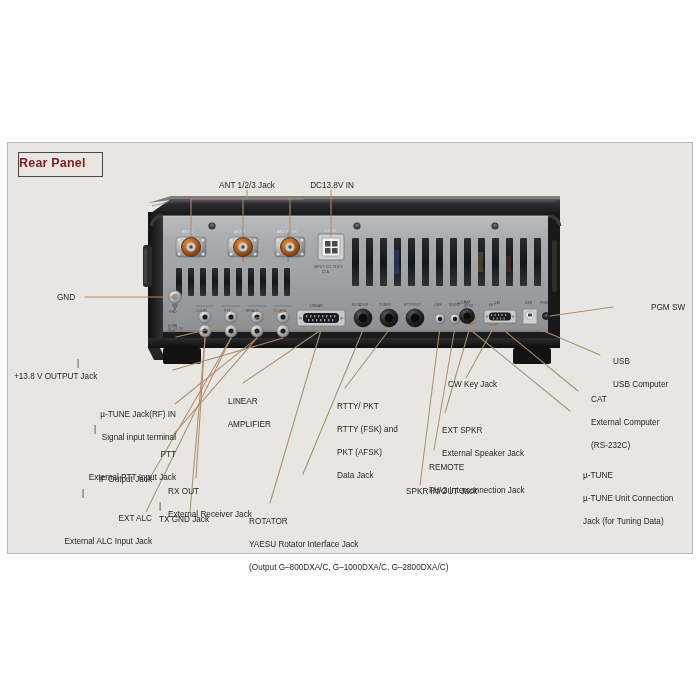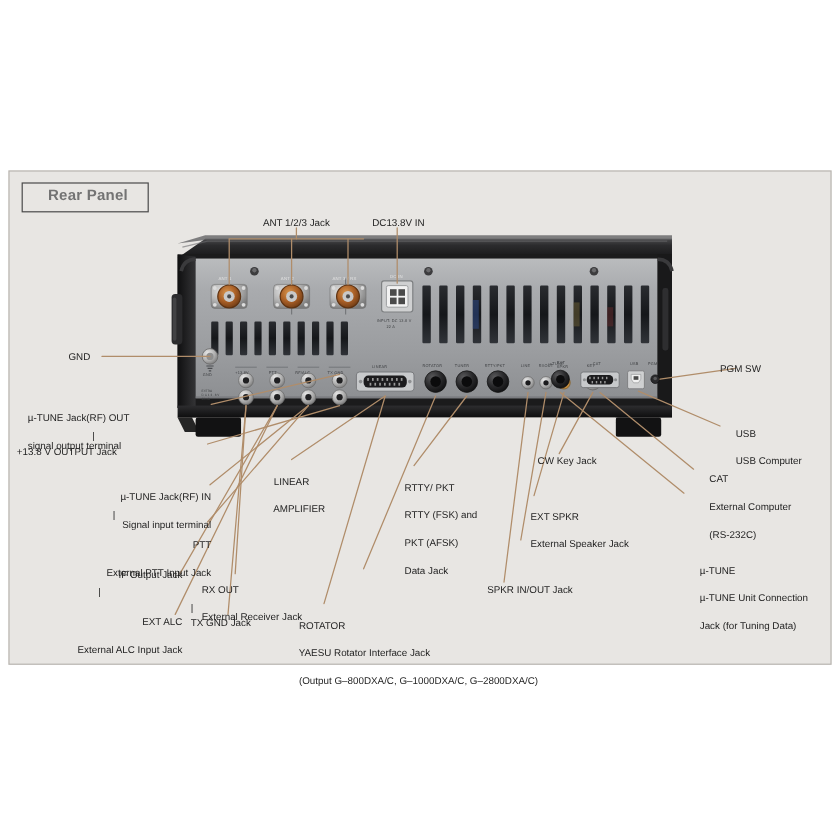--- a/index.html
+++ b/index.html
@@ -17,24 +17,24 @@
     position:absolute;
     left:7px; top:142px; width:686px; height:412px;
     background:#e8e6e3;
     border:1px solid #b9b6b1;
     box-sizing:border-box;
   }
 
   
   #title-box{
     position:absolute; left:18px; top:152px;
-    padding:4px 16px 5px 21px;
+    padding:4px 16px 5px 0;
     border:1px solid #4a4a4a;
     background:#e8e6e3;
-    font-size:12.5px; font-weight:bold; color:#737373;
+    font-size:12.5px; font-weight:bold; color:#7f1d1d;
     letter-spacing:.2px;
     line-height:1.1;
   }
 
   
   svg.layer{position:absolute;left:0;top:0;width:700px;height:700px;overflow:visible;}
   svg.layer.lines{pointer-events:none;}
 
   
   .lbl{
@@ -452,43 +452,39 @@
     <path d="M494,327 L466,378"></path>
   </svg>
 
   <div id="title-box">Rear Panel</div>
 
   <div class="lbl c" style="left:185px; top:180px; width:124px;">ANT 1/2/3 Jack</div>
   <div class="lbl c" style="left:288px; top:180px; width:88px;">DC13.8V IN</div>
 
   <div class="lbl" style="left:57px; top:292px;">GND</div>
 
-  <div class="lbl" style="left:600px; top:302px;">PGM SW</div>
+  <div class="lbl" style="left:651px; top:302px;">PGM SW</div>
 
   <div class="lbl" style="left:604px; top:344px;">
     <span>USB</span><br>
     <span>USB Computer</span>
   </div>
 
   <div class="lbl" style="left:582px; top:382px;">
     <span>CAT</span><br>
     <span>External Computer</span><br>
     <span>(RS-232C)</span>
   </div>
 
   <div class="lbl" style="left:574px; top:458px;">
     <span>µ-TUNE</span><br>
     <span>µ-TUNE Unit Connection</span><br>
     <span>Jack (for Tuning Data)</span>
   </div>
 
-  <div class="lbl" style="left:14px; top:331px;">
-    <span>µ-TUNE Jack(RF) OUT</span><br>
-    <span>signal output terminal</span>
-  </div>
   <div class="lbl c" style="left:14px; top:358px; width:128px;">|</div>
   <div class="lbl" style="left:14px; top:371px;">+13.8 V OUTPUT Jack</div>
 
   <div class="lbl r" style="left:14px; top:397px; width:162px;">
     <span>µ-TUNE Jack(RF) IN</span><br>
     <span>Signal input terminal</span>
   </div>
   <div class="lbl c" style="left:14px; top:424px; width:162px;">|</div>
   <div class="lbl r" style="left:14px; top:437px; width:162px;">
     <span>PTT</span><br>
@@ -523,20 +519,24 @@
 
   <div class="lbl" style="left:328px; top:389px;">
     <span>RTTY/ PKT</span><br>
     <span>RTTY (FSK) and</span><br>
     <span>PKT (AFSK)</span><br>
     <span>Data Jack</span>
   </div>
 
   <div class="lbl" style="left:406px; top:486px;">SPKR IN/OUT Jack</div>
 
+  <div class="lbl" style="left:420px; top:450px;">
+    <span>REMOTE</span><br>
+    <span>FH-2 Interconnection Jack</span>
+  </div>
 
   <div class="lbl" style="left:433px; top:413px;">
     <span>EXT SPKR</span><br>
     <span>External Speaker Jack</span>
   </div>
 
   <div class="lbl" style="left:448px; top:379px;">CW Key Jack</div>
 
 </div>
 

